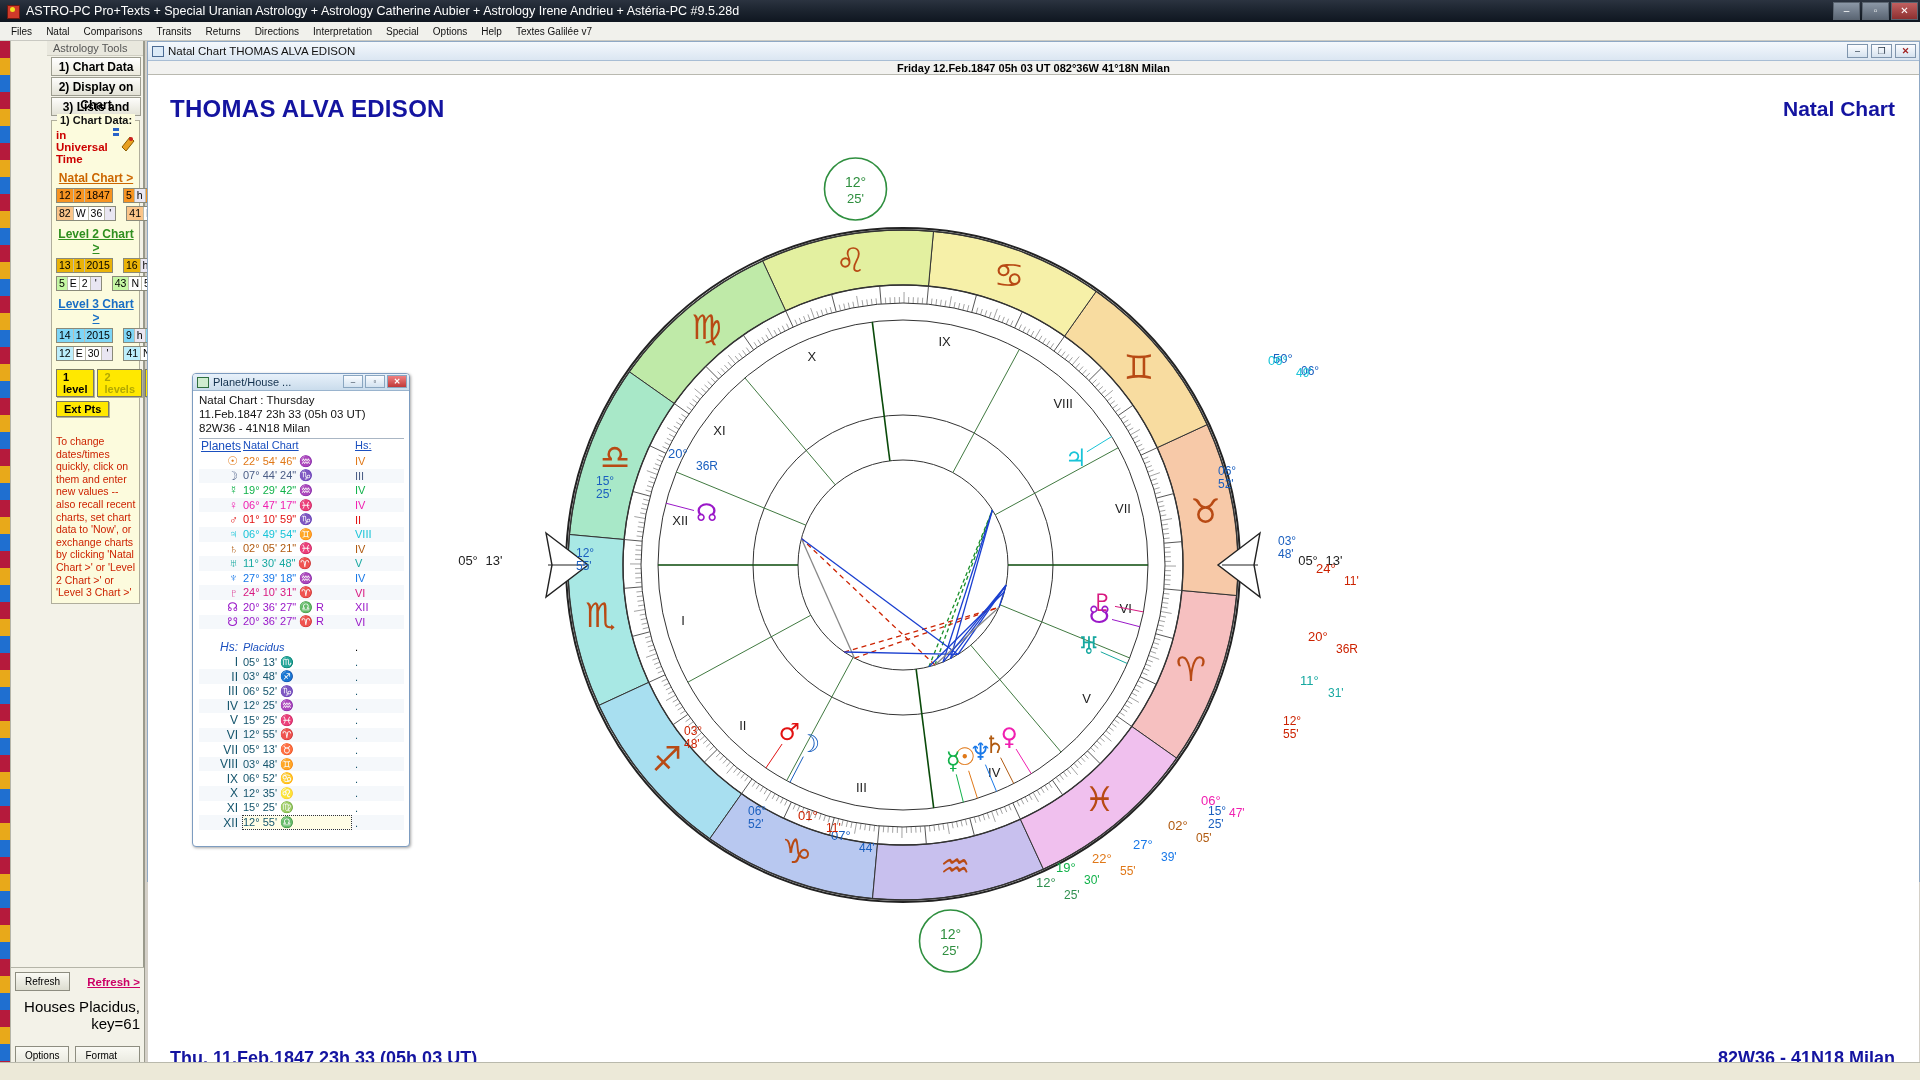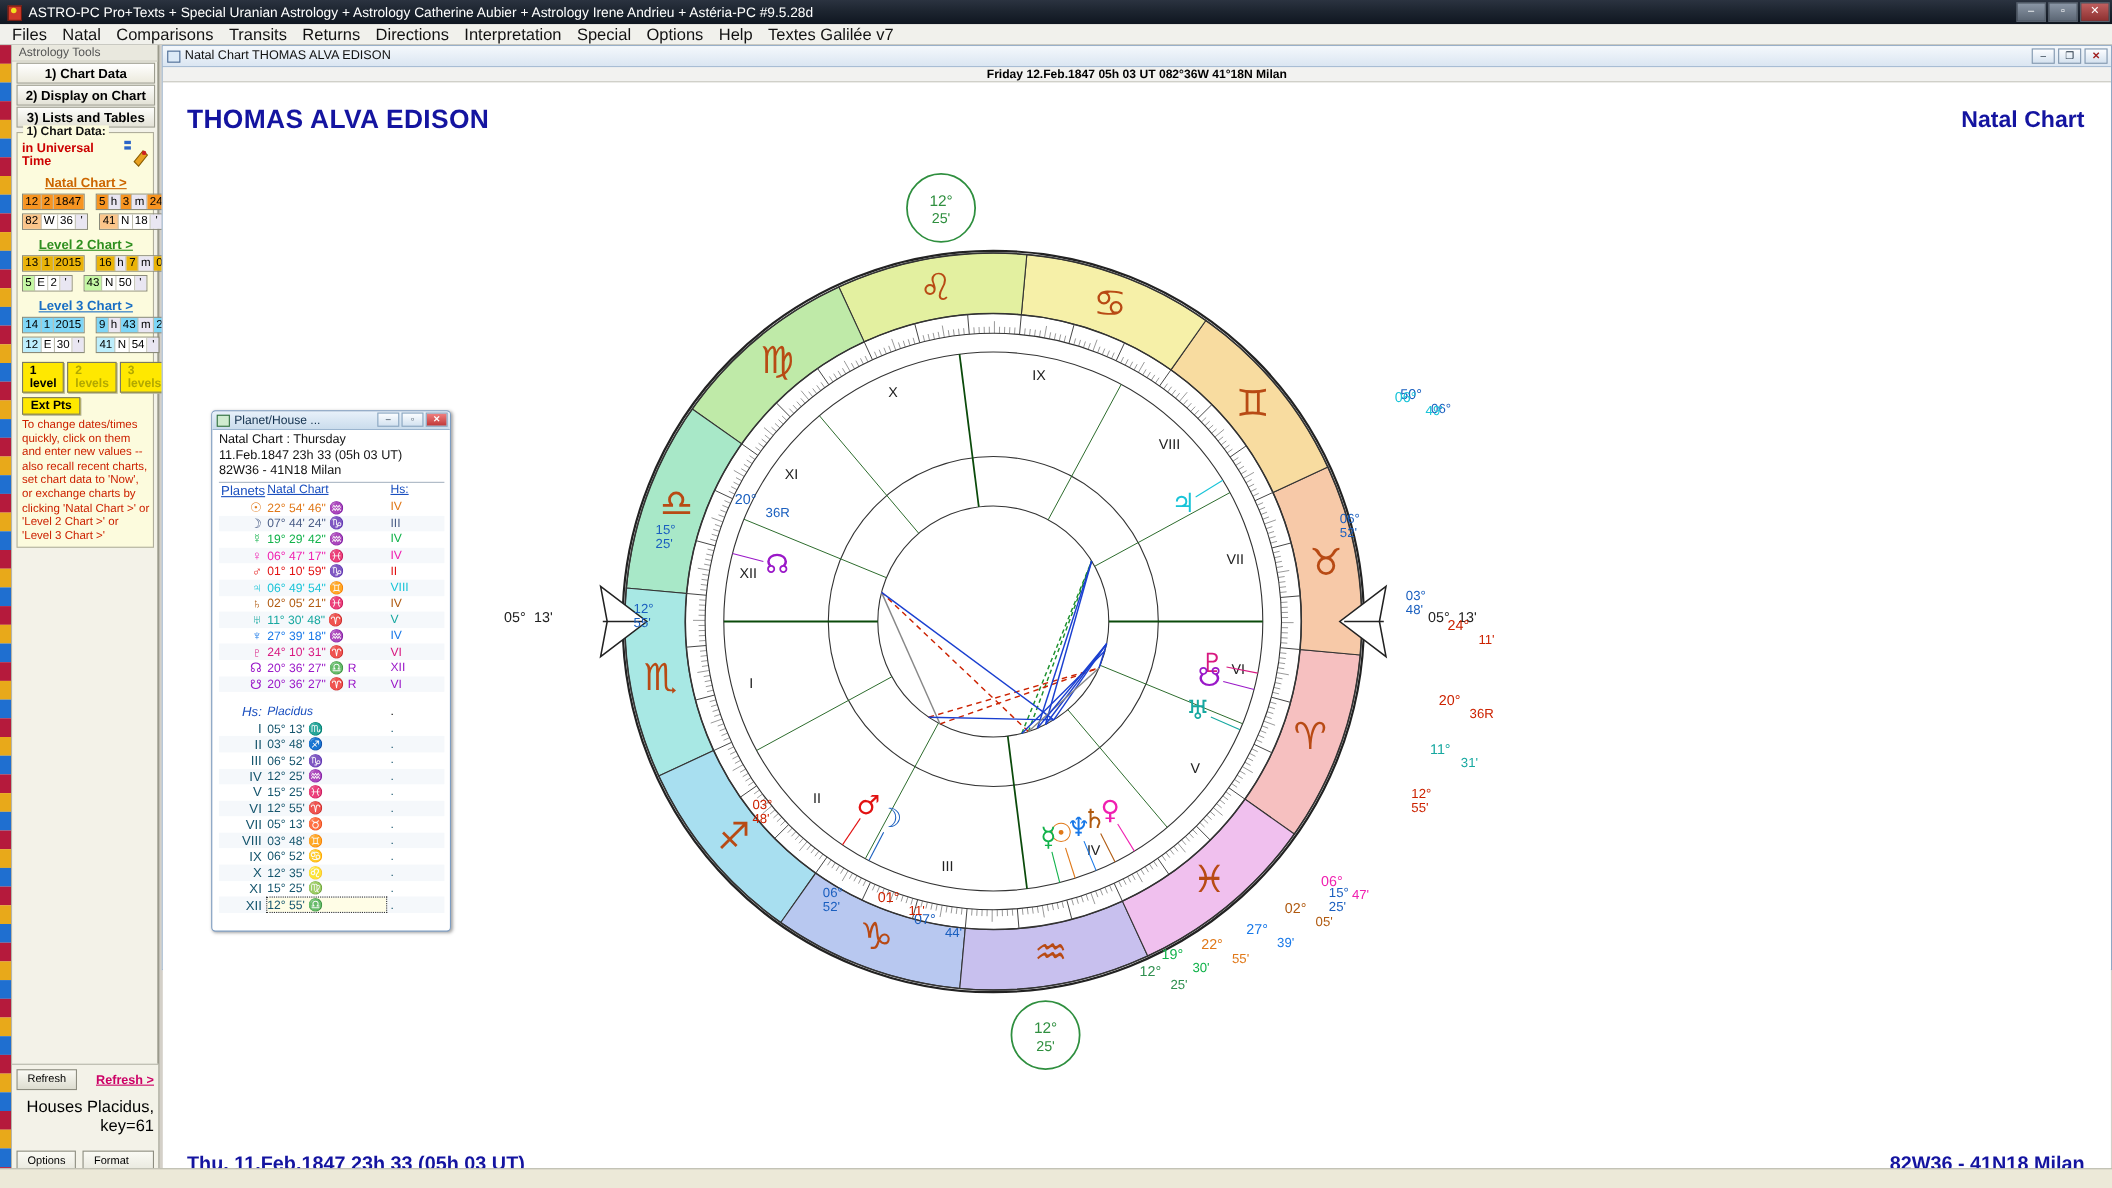--- a/index.html
+++ b/index.html
@@ -40,36 +40,37 @@
     background: linear-gradient(to bottom,#8b97a6,#5b6674);
     color:#fff; font-size: 10px; line-height: 16px; text-align:center;
   }
   .tb-btn.close { background: linear-gradient(to bottom,#c06060,#8d3030); }
 
   
   .menubar {
     position: absolute; left: 0; top: 22px; width: 1920px; height: 19px;
     background: #f1f1ec; border-bottom: 1px solid #c9c9c2;
     display: flex; align-items: center; padding-left: 4px;
-    font-size: 15px; color: #111;
+    font-size: 10px; color: #111;
   }
   .menubar .mi { padding: 2px 7px; white-space: nowrap; }
 
   
   .gutter {
     position: absolute; left: 0; top: 41px; width: 10px; height: 1039px;
     background: #ece9d8;
   }
   .gutter i { display: block; width: 10px; height: 17px; }
 
   
   .sidebar {
     position: absolute; left: 10px; top: 41px; width: 135px; height: 1039px;
     background: #f3f2e8; border-right: 2px solid #9a9a8c;
     border-left: 1px solid #b5b5a8;
+    padding-left: 36px;
   }
   .sb-head {
     height: 15px; background:#e9e8de; color:#555; font-size: 11px;
     padding-left: 6px; line-height: 15px; border-bottom:1px solid #cfcec2;
   }
   .sb-tab {
     margin: 1px 2px 1px 4px; height: 19px; line-height: 18px;
     background: linear-gradient(to bottom,#fdfdfb,#e3e2d6);
     border: 1px solid #9d9d90; text-align:center;
     font-size: 12px; font-weight: bold; color:#000;
@@ -115,21 +116,21 @@
     font-size: 11px; padding: 1px 6px; font-weight:bold; color:#000;
     box-shadow: 1px 1px 0 #b3b39a;
   }
   .lv-btn.off { color:#b2a800; }
   .ext-btn {
     background:#ffe800; border:1px solid #7a7a66;
     font-size: 11px; padding: 1px 7px; font-weight:bold; color:#000;
     display:inline-block; margin-top:4px; box-shadow: 1px 1px 0 #b3b39a;
   }
   .sb-note {
-    margin-top: 3px; font-size: 10.5px; color:#cc2200; line-height: 12.6px;
+    margin-top: 18px; font-size: 10.5px; color:#cc2200; line-height: 12.6px;
   }
   .sb-bottom {
     position:absolute; left:0; bottom:0; width:133px;
     border-top:1px solid #b5b5a8; background:#f3f2e8; padding: 4px;
   }
   .sb-refresh-row { display:flex; align-items:center; justify-content:space-between; }
   .btn3d {
     background: linear-gradient(to bottom,#fafaf4,#ddddd0);
     border:1px solid #8d8d80; font-size: 10px; padding: 3px 9px; color:#000;
   }

